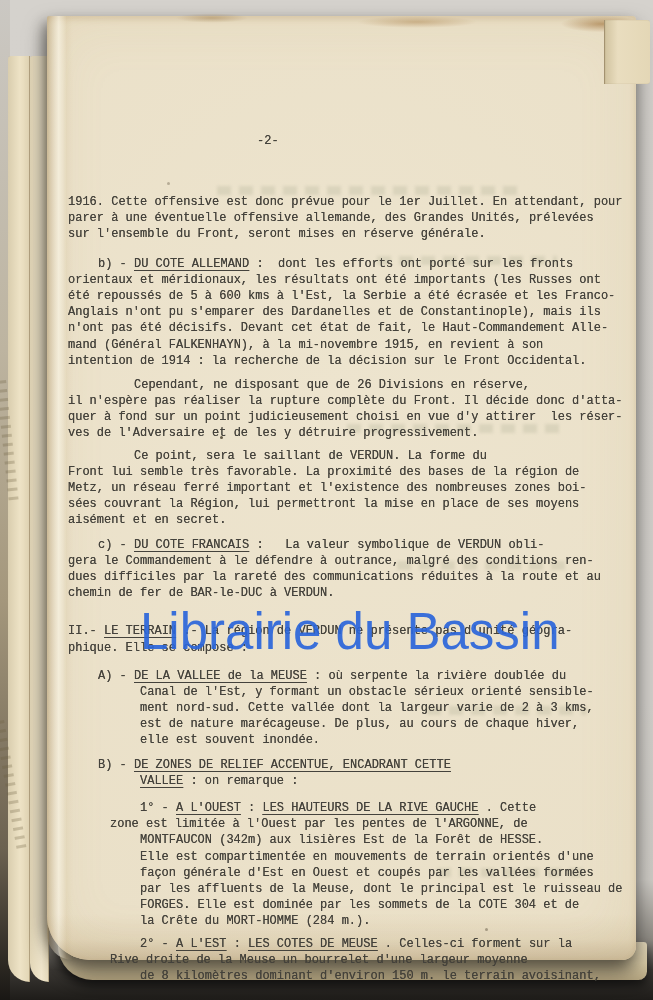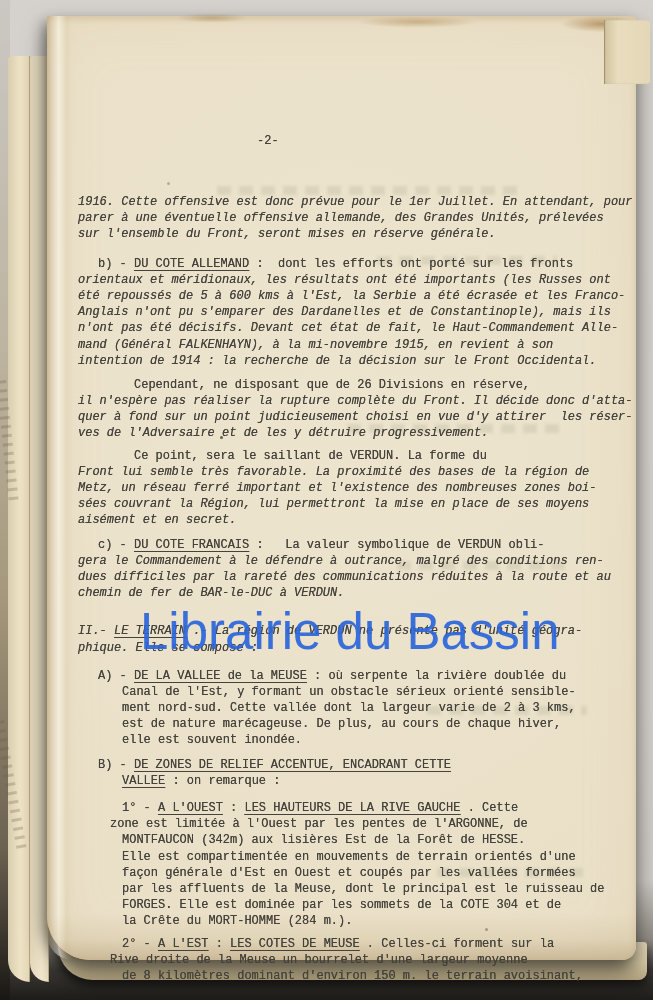--- a/index.html
+++ b/index.html
@@ -48,21 +48,21 @@
   .speck{position:absolute;width:3px;height:3px;border-radius:50%;background:rgba(70,60,40,.8);}
   
   .bleed{position:absolute;height:9px;filter:blur(1.6px);opacity:.5;
     background:repeating-linear-gradient(90deg,rgba(130,135,105,.33) 0 14px,transparent 14px 22px);}
   
   .doc{position:absolute;left:13px;top:85px;width:575px;color:#44423c;
     font-family:"Liberation Mono",monospace;font-size:12px;line-height:16.2px;
     white-space:pre;text-shadow:0 0 .5px rgba(60,55,45,.8);}
   .pageno{margin-left:197px;}
   .line{height:16.2px;}
-  .ind0{margin-left:18px;font-style:italic;} .ind1{margin-left:38px;} .ind2{margin-left:62px;}
+  .ind0{margin-left:8px;} .ind1{margin-left:38px;} .ind2{margin-left:80px;}
   .ind3{margin-left:50px;} .ind4{margin-left:74px;}
   .u{text-decoration:underline;text-underline-offset:3px;text-decoration-thickness:1.1px;}
   
   .watermark{position:absolute;left:140px;top:602px;width:520px;
     font-family:"Liberation Sans",sans-serif;font-size:51px;font-weight:400;
     letter-spacing:0px;opacity:.92;white-space:nowrap;}
 </style>
 </head>
 <body>
 

